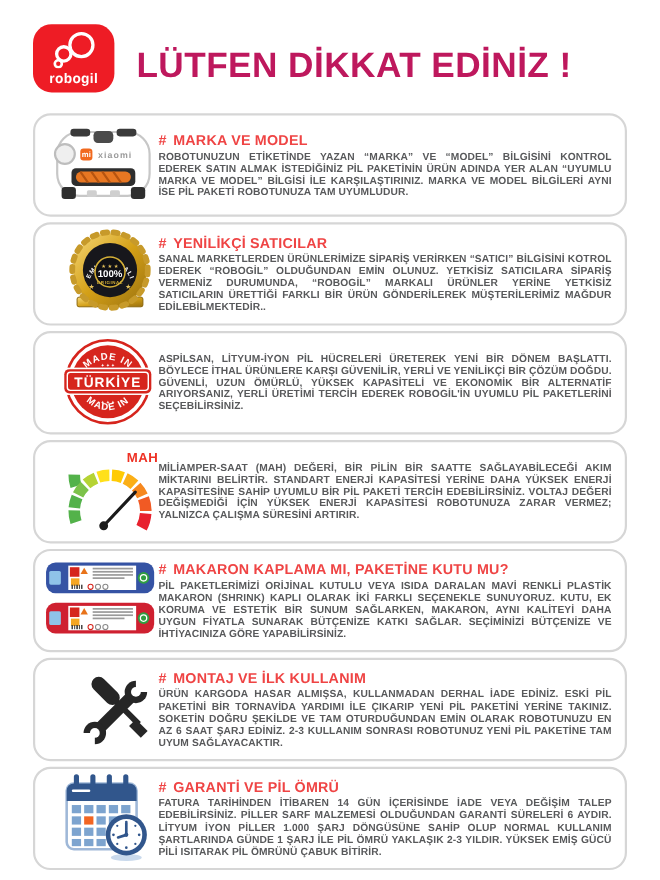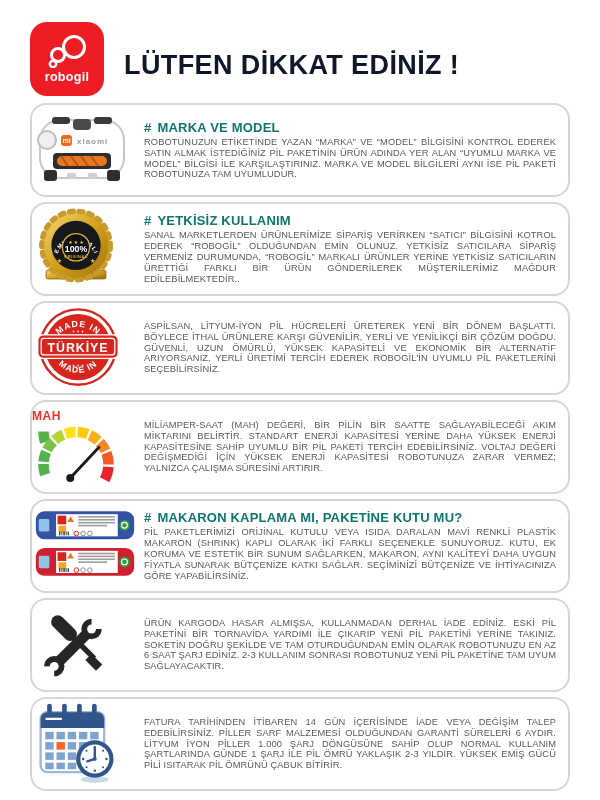--- a/index.html
+++ b/index.html
@@ -1,32 +1,32 @@
 <!DOCTYPE html>
 <html><head>
 <meta charset="utf-8">
 <style>
   html,body{margin:0;padding:0;background:#ffffff;}
   .page{position:relative;width:600px;height:800px;background:#ffffff;overflow:hidden;
         font-family:"Liberation Sans",sans-serif;}
   
   .header{position:absolute;top:22px;left:30px;display:flex;align-items:center;gap:20px;}
-  .logo{width:74px;height:74px;background:#ee1c25;border-radius:17px;display:flex;
+  .logo{width:74px;height:62px;background:#ee1c25;border-radius:17px;display:flex;
         flex-direction:column;align-items:center;justify-content:center;gap:2px;}
   .logo-word{color:#ffffff;font-size:12.5px;font-weight:700;letter-spacing:.3px;}
-  .title{color:#0f172a;font-size:27px;font-weight:800;letter-spacing:.4px;margin-top:12px;}
+  .title{color:#be185d;font-size:32px;font-weight:800;letter-spacing:.4px;margin-top:12px;}
   
   .cards{position:absolute;top:103px;left:30px;width:540px;display:flex;flex-direction:column;gap:5px;}
   .card{box-sizing:border-box;height:94px;background:#ffffff;border:2px solid #d6d6d6;
         border-radius:16px;display:flex;align-items:center;}
-  .icon-box{flex:0 0 112px;display:flex;flex-direction:column;align-items:flex-start;justify-content:center;}
+  .icon-box{flex:0 0 112px;display:flex;flex-direction:column;align-items:flex-end;justify-content:center;}
   .content{flex:1;padding:2px 12px 2px 0;}
-  .heading{color:#0f766e;font-size:13px;font-weight:800;letter-spacing:.2px;margin-bottom:2px;white-space:nowrap;}
+  .heading{color:#ef4444;font-size:13px;font-weight:800;letter-spacing:.2px;margin-bottom:2px;white-space:nowrap;}
   .heading .hash{margin-right:6px;}
-  .body-text{color:#58595b;font-size:9.3px;font-weight:400;line-height:1.18;text-align:justify;
+  .body-text{color:#58595b;font-size:9.3px;font-weight:700;line-height:1.18;text-align:justify;
              letter-spacing:.1px;}
   .mah-label{color:#ee3124;font-size:12px;font-weight:800;letter-spacing:.5px;margin-bottom:1px;}
   svg{display:block;}
 </style>
 </head>
 <body>
 
 <div class="page">
 
   <div class="header">
@@ -89,21 +89,21 @@
           </text>
           <circle cx="50" cy="44" r="15.5" fill="#101014" stroke="#d4af37" stroke-width="1.6"></circle>
           <text x="50" y="40" font-size="5.5" fill="#e6c35c" text-anchor="middle">★ ★ ★</text>
           <text x="50" y="49.5" font-size="10" font-weight="bold" fill="#ffffff" text-anchor="middle">100%</text>
           <text x="50" y="56" font-size="4.6" font-weight="bold" fill="#d4af37" text-anchor="middle" letter-spacing=".6">ORIGINAL</text>
           <text x="31" y="62" font-size="7" fill="#e6c35c" text-anchor="middle">★</text>
           <text x="69" y="62" font-size="7" fill="#e6c35c" text-anchor="middle">★</text>
         </svg>
       </div>
       <div class="content">
-        <div class="heading"><span class="hash">#</span><span>YETKİSİZ KULLANIM</span></div>
+        <div class="heading"><span class="hash">#</span><span>YENİLİKÇİ SATICILAR</span></div>
         <div class="body-text">SANAL MARKETLERDEN ÜRÜNLERİMİZE SİPARİŞ VERİRKEN “SATICI” BİLGİSİNİ KOTROL EDEREK “ROBOGİL” OLDUĞUNDAN EMİN OLUNUZ. YETKİSİZ SATICILARA SİPARİŞ VERMENİZ DURUMUNDA, “ROBOGİL” MARKALI ÜRÜNLER YERİNE YETKİSİZ SATICILARIN ÜRETTİĞİ FARKLI BİR ÜRÜN GÖNDERİLEREK MÜŞTERİLERİMİZ MAĞDUR EDİLEBİLMEKTEDİR..</div>
       </div>
     </div>
 
     <div class="card">
       <div class="icon-box">
         <svg width="92" height="86" viewBox="0 0 100 92">
           <defs>
             <path id="stampTop" d="M 23 40 A 30 30 0 0 1 77 40"></path>
             <path id="stampBottom" d="M 23 56 A 30 30 0 0 0 77 56"></path>
@@ -237,20 +237,21 @@
             <circle cx="25" cy="69" r="5" fill="#ffffff"></circle>
             <polygon points="25,69 5,69 5,90 25,90" fill="#ffffff"></polygon>
 
             <circle cx="67" cy="27" r="11.5"></circle>
             <circle cx="67" cy="27" r="5" fill="#ffffff"></circle>
             <polygon points="67,27 88,27 88,6 67,6" fill="#ffffff"></polygon>
           </g>
         </svg>
       </div>
       <div class="content">
+        <div class="heading"><span class="hash">#</span><span>MONTAJ VE İLK KULLANIM</span></div>
         <div class="body-text">ÜRÜN KARGODA HASAR ALMIŞSA, KULLANMADAN DERHAL İADE EDİNİZ. ESKİ PİL PAKETİNİ BİR TORNAVİDA YARDIMI İLE ÇIKARIP YENİ PİL PAKETİNİ YERİNE TAKINIZ. SOKETİN DOĞRU ŞEKİLDE VE TAM OTURDUĞUNDAN EMİN OLARAK ROBOTUNUZU EN AZ 6 SAAT ŞARJ EDİNİZ. 2-3 KULLANIM SONRASI ROBOTUNUZ YENİ PİL PAKETİNE TAM UYUM SAĞLAYACAKTIR.</div>
       </div>
     </div>
 
     <div class="card">
       <div class="icon-box">
         <svg width="92" height="86" viewBox="0 0 96 92">
           <ellipse cx="66" cy="84" rx="15" ry="3.5" fill="#c9d9ec"></ellipse>
           <rect x="8" y="12" width="68" height="64" rx="7" fill="#ffffff" stroke="#9fb8d8" stroke-width="2.5"></rect>
           <path d="M8 19 a7 7 0 0 1 7-7 h54 a7 7 0 0 1 7 7 v10 h-68 z" fill="#31568c"></path>
@@ -289,18 +290,19 @@
               <circle cx="74.8" cy="53.2" r="1.1"></circle>
             <circle cx="57.2" cy="70.8" r="1.1"></circle>
               <circle cx="74.8" cy="70.8" r="1.1"></circle>
           </g>
           <line x1="66" y1="62" x2="66" y2="51" stroke="#31568c" stroke-width="2.6" stroke-linecap="round"></line>
           <line x1="66" y1="62" x2="58" y2="64.5" stroke="#31568c" stroke-width="2.6" stroke-linecap="round"></line>
           <circle cx="66" cy="62" r="2" fill="#31568c"></circle>
         </svg>
       </div>
       <div class="content">
+        <div class="heading"><span class="hash">#</span><span>GARANTİ VE PİL ÖMRÜ</span></div>
         <div class="body-text">FATURA TARİHİNDEN İTİBAREN 14 GÜN İÇERİSİNDE İADE VEYA DEĞİŞİM TALEP EDEBİLİRSİNİZ. PİLLER SARF MALZEMESİ OLDUĞUNDAN GARANTİ SÜRELERİ 6 AYDIR. LİTYUM İYON PİLLER 1.000 ŞARJ DÖNGÜSÜNE SAHİP OLUP NORMAL KULLANIM ŞARTLARINDA GÜNDE 1 ŞARJ İLE PİL ÖMRÜ YAKLAŞIK 2-3 YILDIR. YÜKSEK EMİŞ GÜCÜ PİLİ ISITARAK PİL ÖMRÜNÜ ÇABUK BİTİRİR.</div>
       </div>
     </div>
 
   </div>
 </div>
 
 </body></html>

